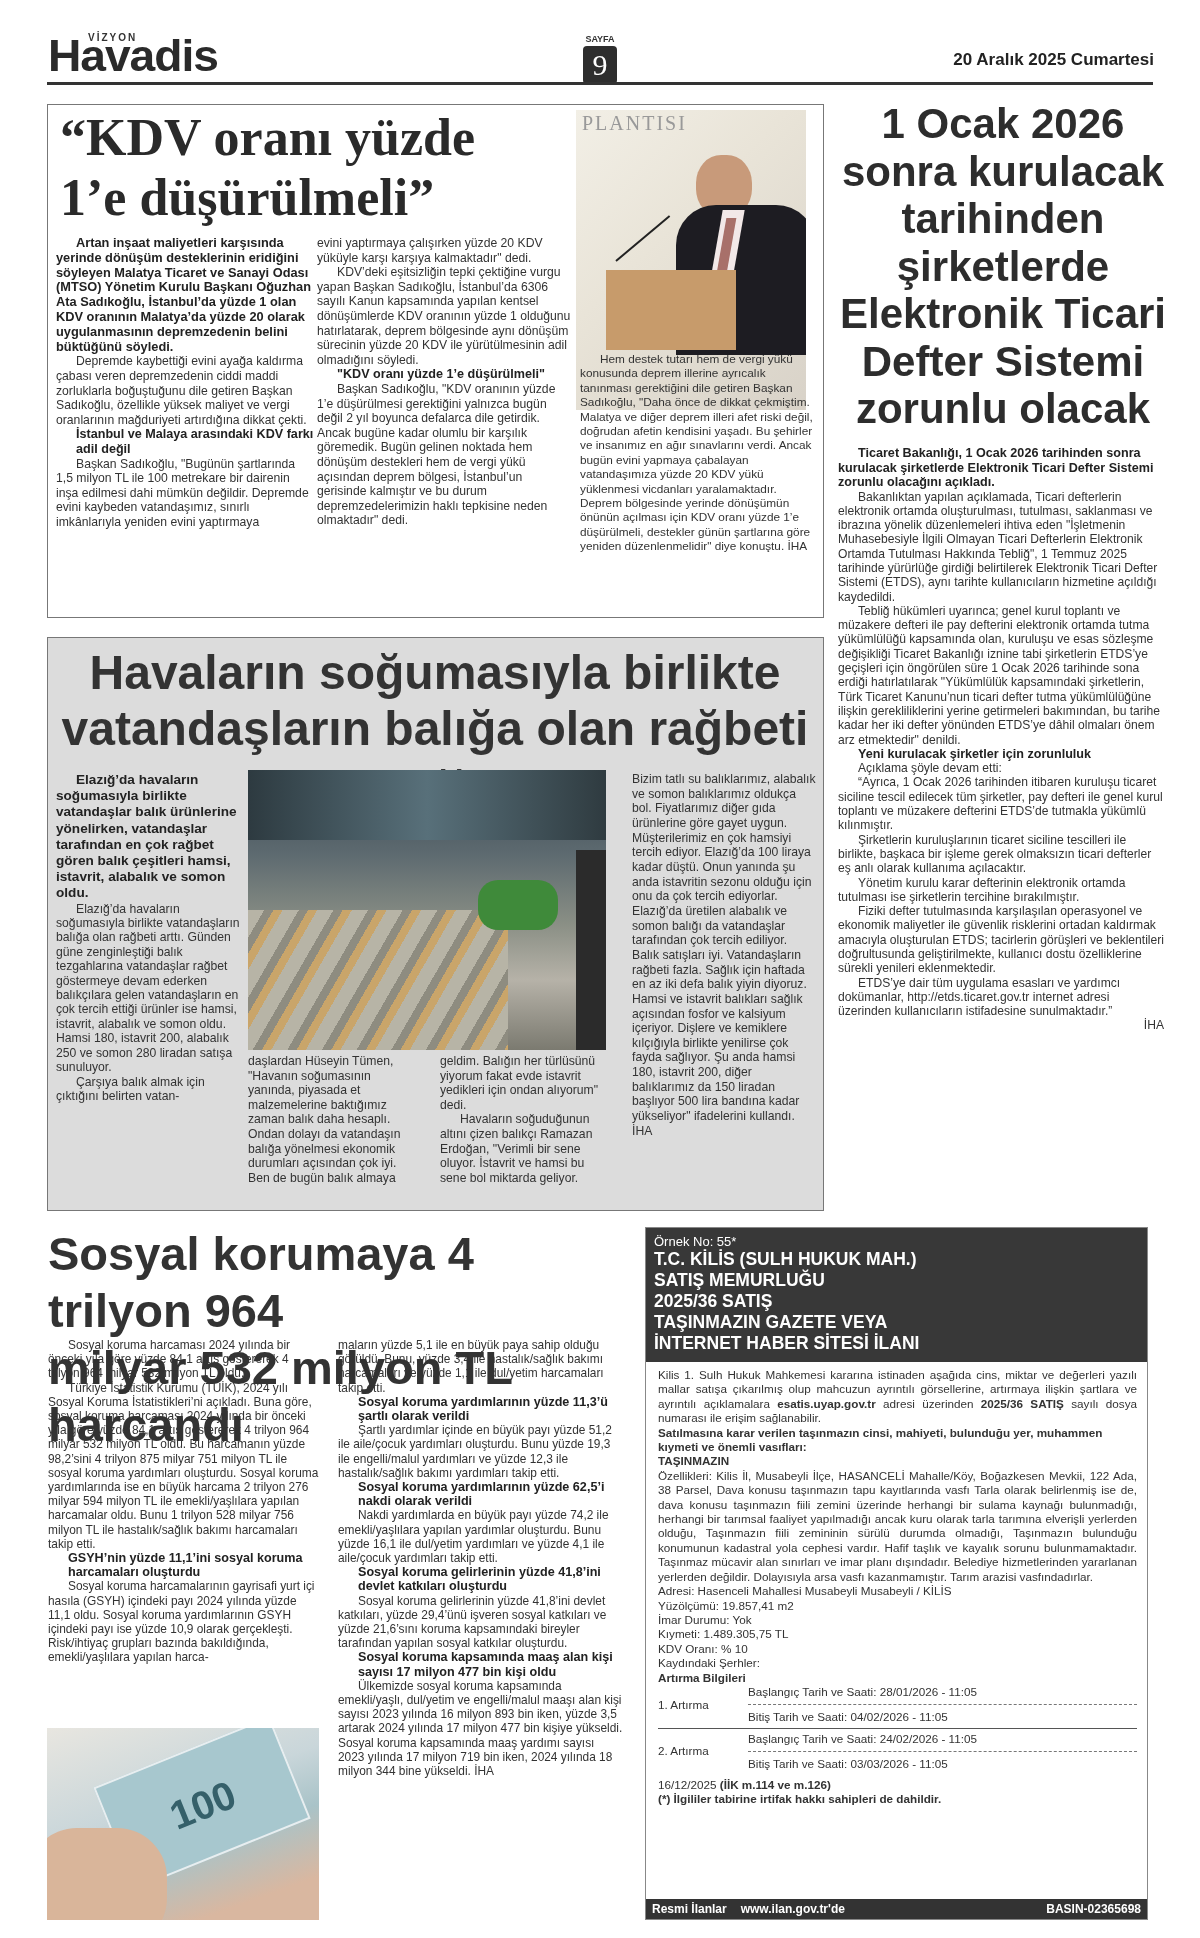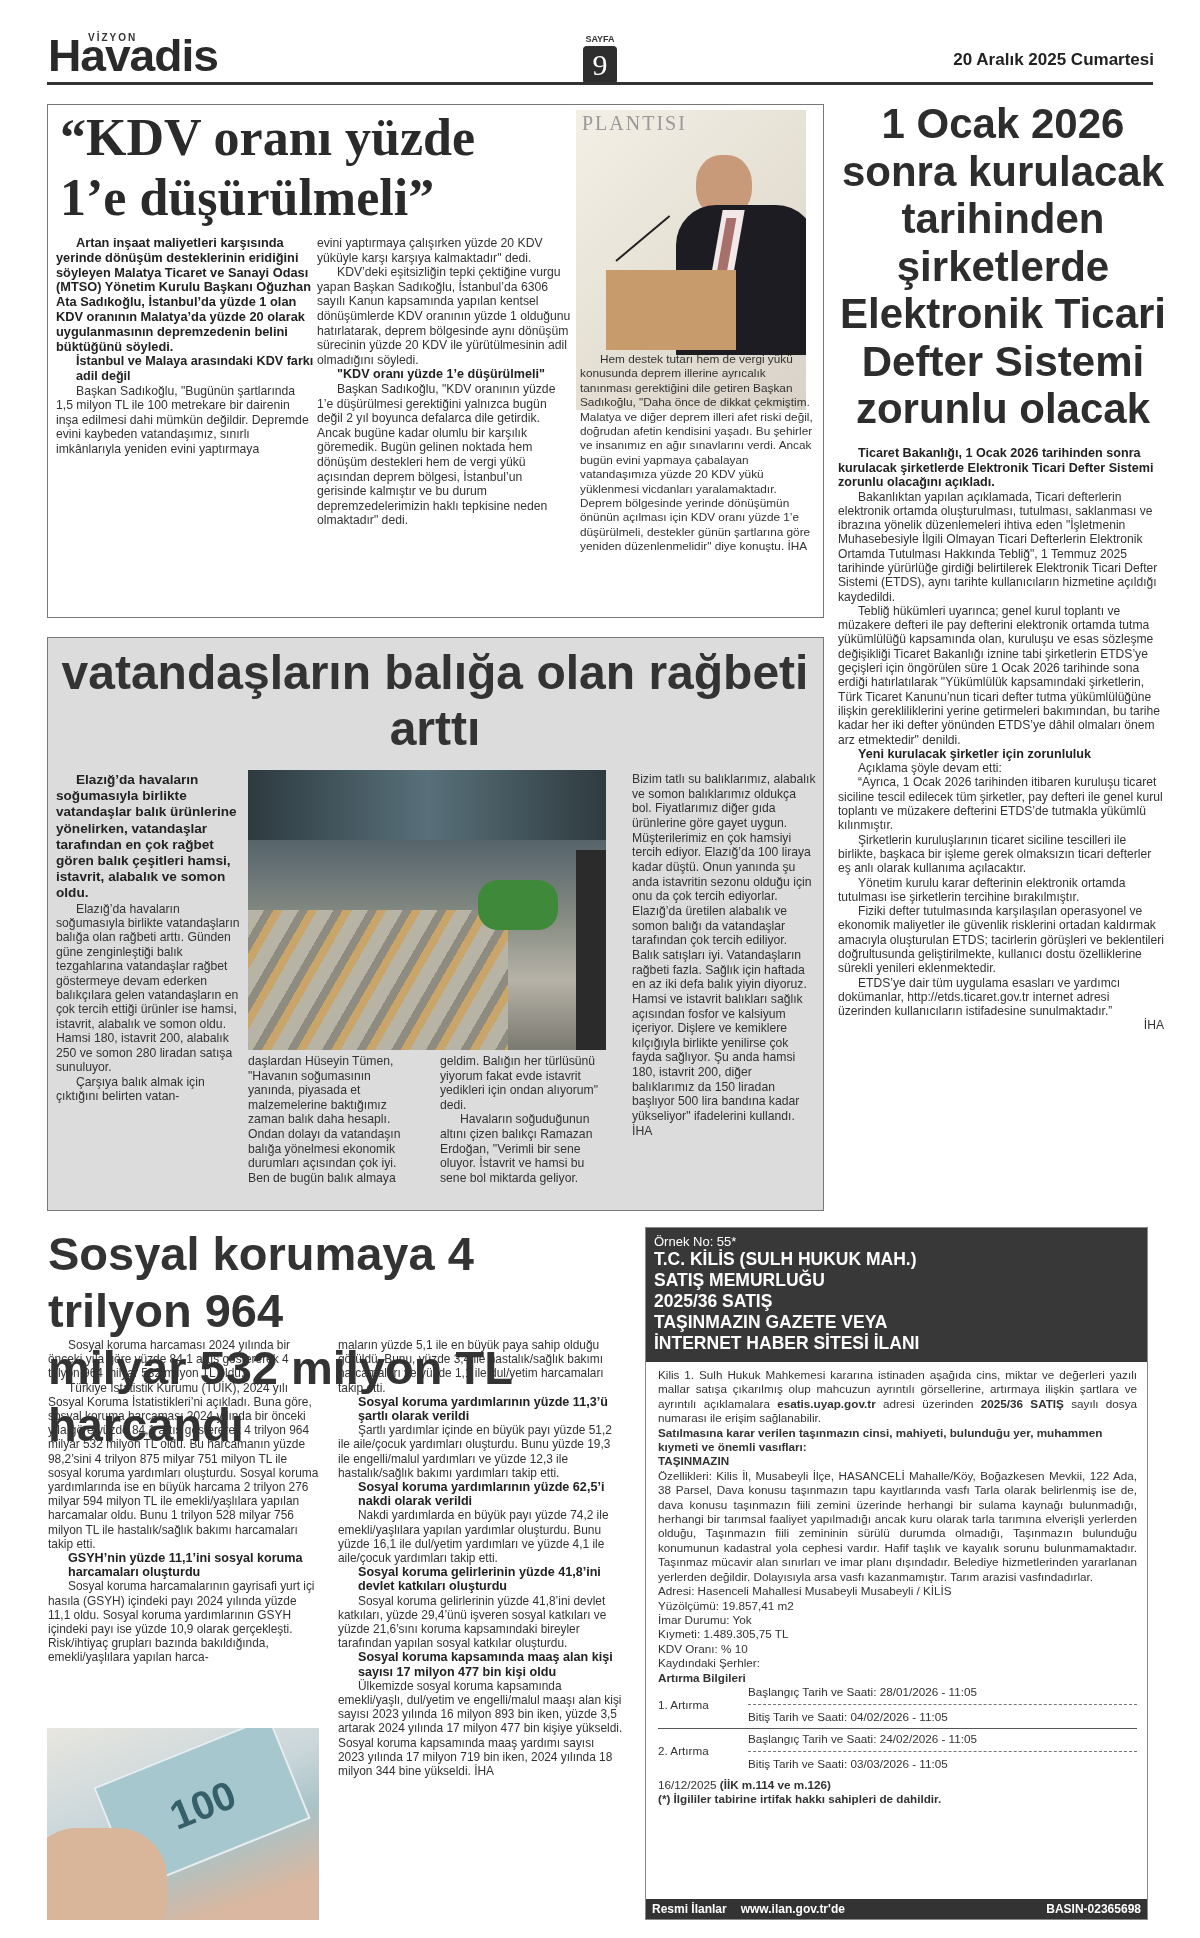--- a/index.html
+++ b/index.html
@@ -52,20 +52,21 @@
 <div class="abs date">20 Aralık 2025 Cumartesi</div>
 <div class="abs topline"></div>
 
 <div class="abs box1"></div>
 <div class="abs h1">
   <div>“KDV oranı yüzde</div>
   <div>1’e düşürülmeli”</div>
 </div>
 <div class="abs txt" style="left:56px;top:236px;width:258px">
   <p class="b" style="font-size:12.8px;line-height:14.8px">Artan inşaat maliyetleri karşısında yerinde dönüşüm desteklerinin eridiğini söyleyen Malatya Ticaret ve Sanayi Odası (MTSO) Yönetim Kurulu Başkanı Oğuzhan Ata Sadıkoğlu, İstanbul’da yüzde 1 olan KDV oranının Malatya’da yüzde 20 olarak uygulanmasının depremzedenin belini büktüğünü söyledi.</p>
+  <p>Depremde kaybettiği evini ayağa kaldırma çabası veren depremzedenin ciddi maddi zorluklarla boğuştuğunu dile getiren Başkan Sadıkoğlu, özellikle yüksek maliyet ve vergi oranlarının mağduriyeti artırdığına dikkat çekti.</p>
   <div class="sub">İstanbul ve Malaya arasındaki KDV farkı adil değil</div>
   <p style="height:73px;overflow:hidden">Başkan Sadıkoğlu, "Bugünün şartlarında 1,5 milyon TL ile 100 metrekare bir dairenin inşa edilmesi dahi mümkün değildir. Depremde evini kaybeden vatandaşımız, sınırlı imkânlarıyla yeniden evini yaptırmaya çalışırken yüzde 20 KDV yüküyle karşı karşıya kalmaktadır" dedi.</p>
 </div>
 <div class="abs txt" style="left:317px;top:236px;width:254px">
   <p style="text-indent:0">evini yaptırmaya çalışırken yüzde 20 KDV yüküyle karşı karşıya kalmaktadır" dedi.</p>
   <p>KDV’deki eşitsizliğin tepki çektiğine vurgu yapan Başkan Sadıkoğlu, İstanbul’da 6306 sayılı Kanun kapsamında yapılan kentsel dönüşümlerde KDV oranının yüzde 1 olduğunu hatırlatarak, deprem bölgesinde aynı dönüşüm sürecinin yüzde 20 KDV ile yürütülmesinin adil olmadığını söyledi.</p>
   <div class="sub">"KDV oranı yüzde 1’e düşürülmeli"</div>
   <p>Başkan Sadıkoğlu, "KDV oranının yüzde 1’e düşürülmesi gerektiğini yalnızca bugün değil 2 yıl boyunca defalarca dile getirdik. Ancak bugüne kadar olumlu bir karşılık göremedik. Bugün gelinen noktada hem dönüşüm destekleri hem de vergi yükü açısından deprem bölgesi, İstanbul’un gerisinde kalmıştır ve bu durum depremzedelerimizin haklı tepkisine neden olmaktadır" dedi.</p>
 </div>
 <div class="abs photo1">
@@ -99,20 +100,21 @@
   <p>“Ayrıca, 1 Ocak 2026 tarihinden itibaren kuruluşu ticaret siciline tescil edilecek tüm şirketler, pay defteri ile genel kurul toplantı ve müzakere defterini ETDS’de tutmakla yükümlü kılınmıştır.</p>
   <p>Şirketlerin kuruluşlarının ticaret siciline tescilleri ile birlikte, başkaca bir işleme gerek olmaksızın ticari defterler eş anlı olarak kullanıma açılacaktır.</p>
   <p>Yönetim kurulu karar defterinin elektronik ortamda tutulması ise şirketlerin tercihine bırakılmıştır.</p>
   <p>Fiziki defter tutulmasında karşılaşılan operasyonel ve ekonomik maliyetler ile güvenlik risklerini ortadan kaldırmak amacıyla oluşturulan ETDS; tacirlerin görüşleri ve beklentileri doğrultusunda geliştirilmekte, kullanıcı dostu özelliklerine sürekli yenileri eklenmektedir.</p>
   <p>ETDS’ye dair tüm uygulama esasları ve yardımcı dokümanlar, http://etds.ticaret.gov.tr internet adresi üzerinden kullanıcıların istifadesine sunulmaktadır.”</p>
   <div style="text-align:right">İHA</div>
 </div>
 
 <div class="abs h2box"></div>
 <div class="abs h2 cond">
+  <div>Havaların soğumasıyla birlikte</div>
   <div>vatandaşların balığa olan rağbeti arttı</div>
 </div>
 <div class="abs txt" style="left:56px;top:772px;width:190px;font-size:12.2px;line-height:14.4px">
   <p class="b" style="font-size:13.6px;line-height:16.2px">Elazığ’da havaların soğumasıyla birlikte vatandaşlar balık ürünlerine yönelirken, vatandaşlar tarafından en çok rağbet gören balık çeşitleri hamsi, istavrit, alabalık ve somon oldu.</p>
   <p>Elazığ’da havaların soğumasıyla birlikte vatandaşların balığa olan rağbeti arttı. Günden güne zenginleştiği balık tezgahlarına vatandaşlar rağbet göstermeye devam ederken balıkçılara gelen vatandaşların en çok tercih ettiği ürünler ise hamsi, istavrit, alabalık ve somon oldu. Hamsi 180, istavrit 200, alabalık 250 ve somon 280 liradan satışa sunuluyor.</p>
   <p>Çarşıya balık almak için çıktığını belirten vatan-</p>
 </div>
 <div class="abs photo2">
   <div style="position:absolute;left:0;top:0;right:0;height:70px;background:linear-gradient(90deg,#2d3a40,#58707a,#2f3b40)"></div>
   <div style="position:absolute;left:0;top:140px;width:260px;height:140px;background:repeating-linear-gradient(120deg,#b7b4a6 0 14px,#8e8c80 14px 22px,#c9a56a 22px 30px)"></div>

